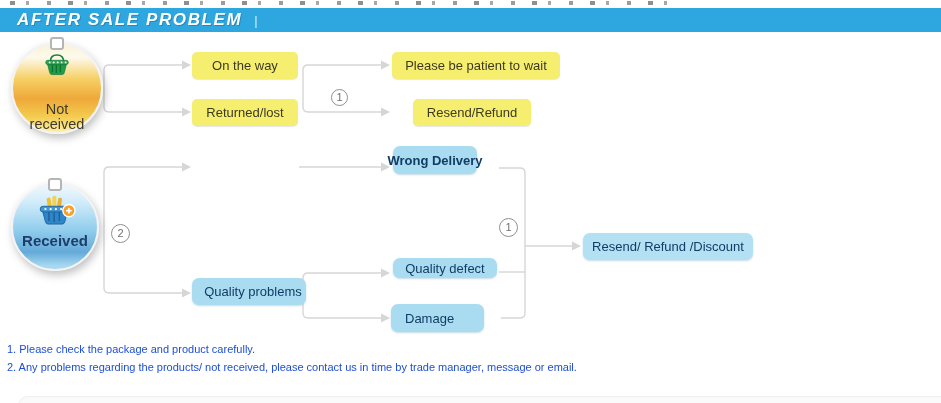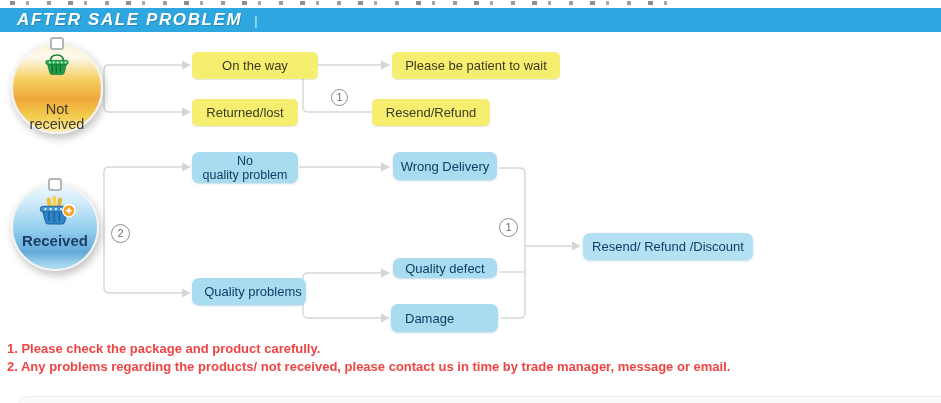--- a/index.html
+++ b/index.html
@@ -24,30 +24,30 @@
   #connectors{position:absolute;left:0;top:0;pointer-events:none;}
   #connectors path.cl{stroke:var(--line);stroke-width:1.4;fill:none;}
   #connectors path.ah{fill:var(--line);stroke:none;}
 
   
   .node{position:absolute;display:flex;align-items:center;justify-content:center;
         font-size:13px;white-space:nowrap;border-radius:5px;}
   .node.yellow{background:var(--yellow_box);color:var(--yellow_text);box-shadow:0 1px 1px rgba(0,0,0,.10);}
   .node.blue{background:var(--blue_box);color:var(--blue_text);border-radius:7px;
              box-shadow:0 1px 2px rgba(90,150,185,.35);}
-  #node-on-the-way{left:192px;top:52px;width:126px;height:27px;}
+  #node-on-the-way{left:192px;top:52px;width:106px;height:27px;}
   #node-returned-lost{left:192px;top:99px;width:106px;height:27px;}
   #node-patient-wait{left:392px;top:52px;width:168px;height:27px;}
-  #node-resend-refund{left:372px;top:99px;width:118px;height:27px;}
+  #node-resend-refund{left:413px;top:99px;width:118px;height:27px;}
   #node-no-quality-problem{left:192px;top:152px;width:106px;height:31px;
         flex-direction:column;font-size:12.5px;line-height:1.12;}
   #node-quality-problems{left:192px;top:278px;width:106px;height:27px;padding-left:8px;}
-  #node-wrong-delivery{left:393px;top:152px;width:104px;height:28px;}
+  #node-wrong-delivery{left:393px;top:146px;width:84px;height:28px;font-weight:bold;}
   #node-quality-defect{left:393px;top:258px;width:104px;height:20px;text-align:center;}
-  #node-damage{left:391px;top:304px;width:107px;height:28px;justify-content:flex-start;padding-left:14px;box-sizing:border-box;}
+  #node-damage{left:391px;top:304px;width:93px;height:28px;justify-content:flex-start;padding-left:14px;box-sizing:border-box;}
   #node-result{left:583px;top:233px;width:170px;height:27px;background:var(--result_box);}
 
   
   .num-badge{position:absolute;border:1px solid #8f8f8f;color:#6f6f6f;border-radius:50%;
              display:flex;align-items:center;justify-content:center;font-size:11px;line-height:1;
              background:rgba(255,255,255,.85);}
   #badge-branch1{left:331px;top:89px;width:15px;height:15px;}
   #badge-branch2{left:111px;top:224px;width:17px;height:17px;}
   #badge-collector{left:499px;top:218px;width:17px;height:17px;}
 
@@ -57,21 +57,21 @@
   #circle-not-received{left:11px;top:42px;width:92px;height:92px;padding-top:9px;
     background:linear-gradient(180deg,#faf2d6 0%,#fdfaec 15%,#f6cf63 40%,#efa83a 62%,#f3cb4d 82%,#fceea8 100%);gap:25px;}
   #circle-received{left:11px;top:183px;width:88px;height:88px;padding-top:10px;
     background:linear-gradient(180deg,#eef8fe 0%,#d2ecfa 20%,#94cfee 52%,#64aad9 80%,#a6d8f0 96%);}
   .clip{position:absolute;top:-7px;left:50%;transform:translateX(-50%);width:10px;height:9px;
         border:2px solid #b5b5b5;border-radius:3px;background:#fff;}
   .nr-label{font-size:14.5px;color:#3f3b2b;line-height:1.05;text-align:center;margin-top:1px;}
   .rc-label{font-size:15px;color:#1c3e68;font-weight:700;margin-top:4px;}
 
   
-  .notes{position:absolute;left:7px;top:340px;font-weight:700;font-size:13px;color:#ef4444;
+  .notes{position:absolute;left:7px;top:340px;font-weight:400;font-size:11px;color:#1d4ed8;
          line-height:18px;white-space:nowrap;}
 
   
   .next-card{position:absolute;left:18px;top:396px;width:950px;height:10px;
              background:#fbfafa;border:1px solid #f0eeee;border-bottom:none;border-radius:10px 10px 0 0;}
 </style>
 </head>
 <body>
 
 <div id="stage">
@@ -143,24 +143,20 @@
       <rect x="39" y="14.6" width="2" height="6.8" rx="1" fill="#fff"></rect>
     </svg>
     <div class="rc-label">Received</div>
   </div>
 
   <div class="node yellow" id="node-on-the-way">On the way</div>
   <div class="node yellow" id="node-returned-lost">Returned/lost</div>
   <div class="node yellow" id="node-patient-wait">Please be patient to wait</div>
   <div class="node yellow" id="node-resend-refund">Resend/Refund</div>
 
-  <div class="node blue" id="node-no-quality-problem">
-    <span>No</span>
-    <span>quality problem</span>
-  </div>
   <div class="node blue" id="node-quality-problems">Quality problems</div>
   <div class="node blue" id="node-wrong-delivery">Wrong Delivery</div>
   <div class="node blue" id="node-quality-defect">Quality defect</div>
   <div class="node blue" id="node-damage">Damage</div>
   <div class="node blue" id="node-result">Resend/ Refund /Discount</div>
 
   <div class="num-badge" id="badge-branch1">1</div>
   <div class="num-badge" id="badge-branch2">2</div>
   <div class="num-badge" id="badge-collector">1</div>
 

